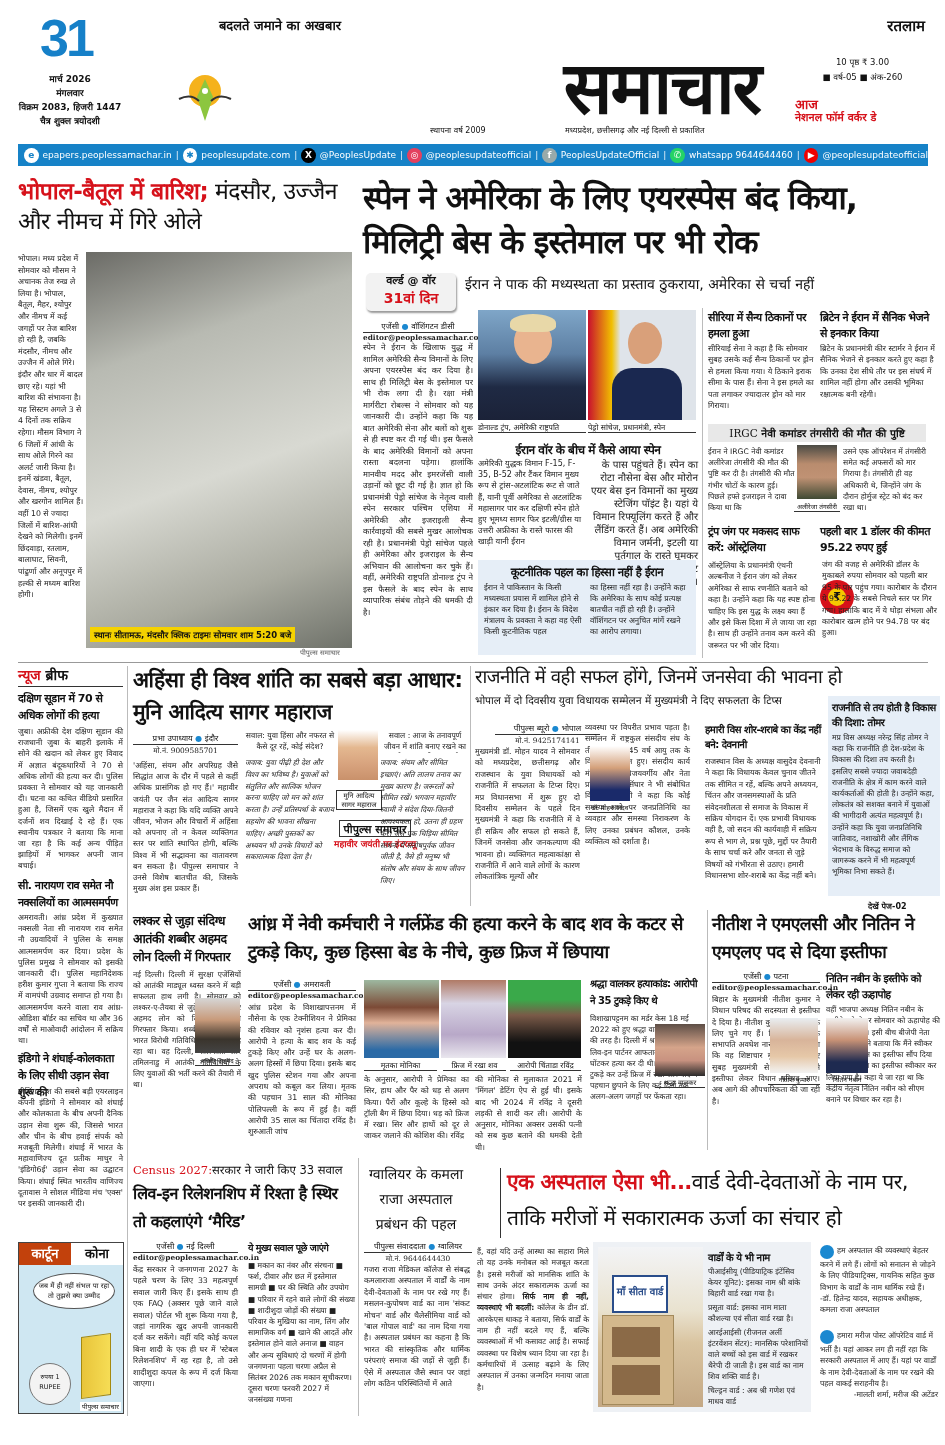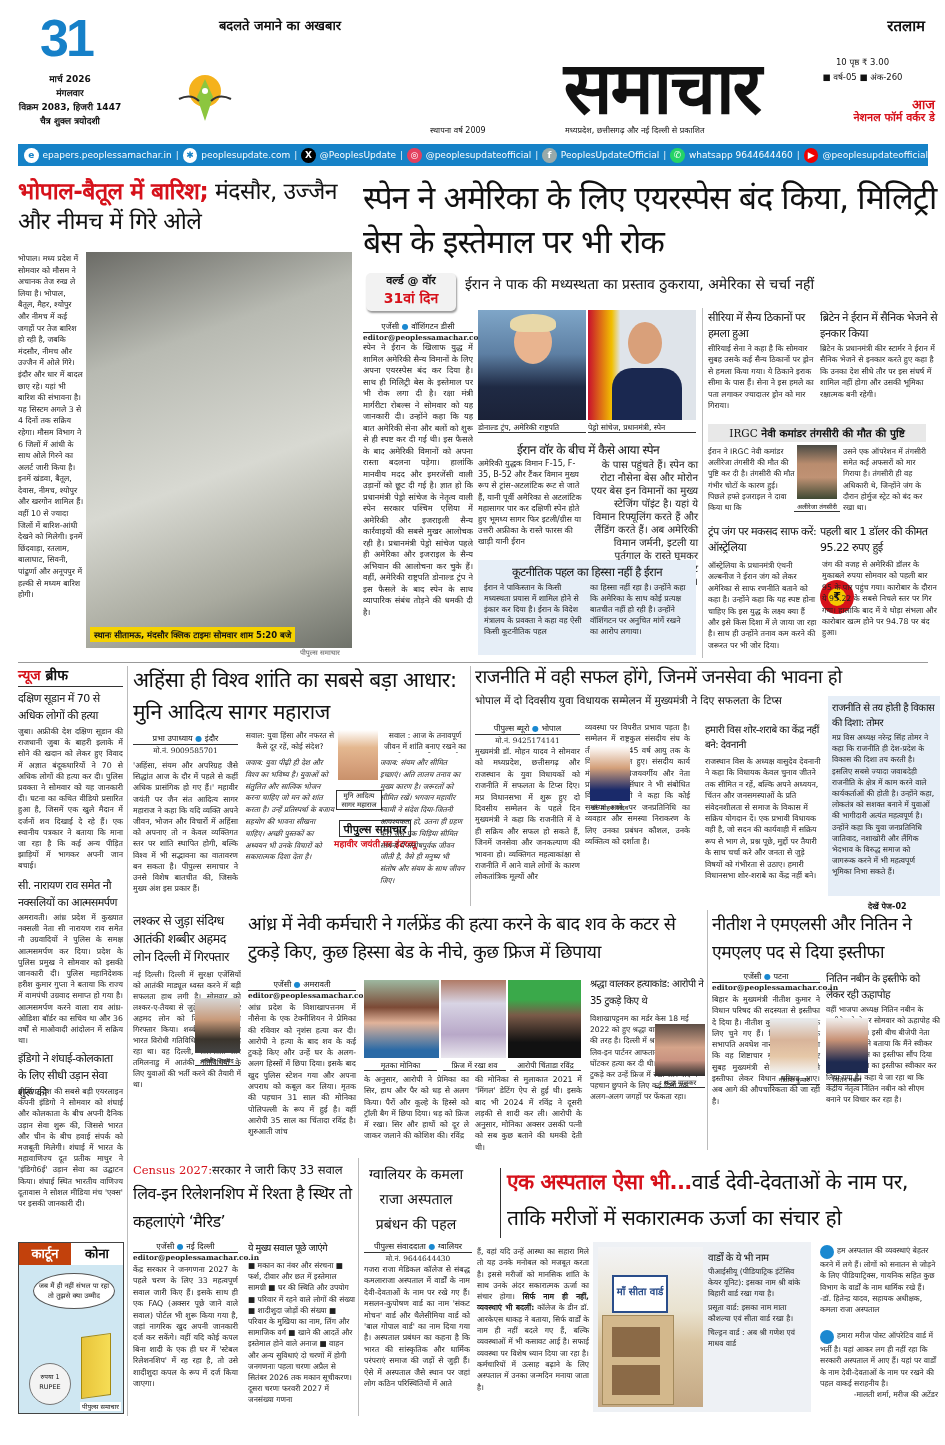--- a/index.html
+++ b/index.html
@@ -1,38 +1,38 @@
 <!DOCTYPE html>
 <html><head>
 <meta charset="utf-8">
 <style>
 *{box-sizing:border-box;margin:0;padding:0}
 body{width:945px;height:1445px;background:#fff;font-family:"DejaVu Sans",sans-serif;color:#111;overflow:hidden;position:relative}
 .abs{position:absolute}
 .txt{font-size:8.6px;line-height:11.4px;color:#222;text-align:justify}
 .txt.cond{font-size:8.4px;line-height:11.2px}
-.hl{font-family:"DejaVu Sans",sans-serif;font-weight:normal;color:#111;letter-spacing:-0.5px}
+.hl{font-family:"DejaVu Sans",sans-serif;font-weight:bold;color:#111;letter-spacing:-0.5px}
 .byline{font-size:8px;text-align:center;border-bottom:1px solid #333;padding-bottom:1px;color:#111}
 .byline .dot{color:#1a88d0}
 .email{font-size:7.4px;text-align:center;font-family:"DejaVu Serif",serif;font-weight:bold;color:#222}
 .photo{background:#777;overflow:hidden;position:absolute}
 .cap{font-size:7.6px;text-align:center;color:#111;border-bottom:1px solid #333;position:absolute}
 .vline{position:absolute;width:1px;background:#bbb}
 .hline{position:absolute;height:1px;background:#999}
 
 #date-num{left:40px;top:12px;font-size:52px;font-weight:bold;color:#1680c8;font-family:"Liberation Sans",sans-serif;letter-spacing:-3px;line-height:52px}
 #date-info{left:15px;top:72px;width:110px;text-align:center;font-size:9px;line-height:14px;font-weight:bold}
 #tagline{left:130px;top:16px;width:300px;text-align:center;font-size:13px;font-weight:bold}
 #logo{left:175px;top:38px;width:585px;height:100px;font-size:72px;font-weight:bold;line-height:92px;letter-spacing:-2px;font-family:"DejaVu Sans",sans-serif;display:flex;justify-content:space-between;align-items:center}
 #logo .emb{width:60px;height:60px;position:relative}
 #founded{left:430px;top:124px;font-size:8px}
 #publ{left:565px;top:124px;font-size:8px}
 #city{left:800px;top:15px;width:125px;text-align:right;font-size:15px;font-weight:bold}
 #price{left:800px;top:55px;width:125px;text-align:center;font-size:8.5px;line-height:15px}
-#today{left:795px;top:98px;width:140px;text-align:right;color:#d6111a;font-weight:bold;font-size:11px;line-height:13px}
+#today{left:795px;top:98px;width:140px;text-align:left;color:#d6111a;font-weight:bold;font-size:11px;line-height:13px}
 #socialbar{left:18px;top:144px;width:910px;height:22px;background:#1682c7;color:#fff;font-size:9px;display:flex;align-items:center;padding-left:6px;gap:4px;white-space:nowrap}
 #socialbar .sico{display:inline-block;width:15px;height:15px;border-radius:50%;background:#fff;color:#1682c7;font-size:9px;text-align:center;line-height:15px;font-weight:bold}
 #socialbar .sep{opacity:.9}
 .red{color:#d6111a}
 .box-blue{background:#e6eef7}
 .quote-ic{display:inline-block;width:14px;height:14px;border-radius:50%;background:#1a88d0;margin-right:3px;vertical-align:top}
 </style>
 </head>
 <body>
 
@@ -181,21 +181,21 @@
 <div class="abs" style="left:336px;top:790px;width:46px;font-size:7px;text-align:center;border:1px solid #333">मुनि आदित्य सागर महाराज</div>
 <div class="abs" style="left:315px;top:818px;width:120px;text-align:center">
   <div style="font-size:11px;font-weight:bold;border:1px solid #333;display:inline-block;padding:0 4px">पीपुल्स समाचार</div>
   <div class="red" style="font-size:9px;font-weight:bold">महावीर जयंती पर इंटरव्यू</div>
 </div>
 <div class="abs txt" style="left:383px;top:731px;width:84px;text-align:center;font-size:7.6px;line-height:10.6px;height:22px;overflow:hidden">सवाल : आज के तनावपूर्ण जीवन में शांति बनाए रखने का सबसे अच्छा तरीका क्या है?</div>
 <div class="abs txt" style="left:380px;top:757px;width:86px;text-align:left;font-style:italic;font-size:7.4px;line-height:11.8px">जवाब: संयम और सीमित इच्छाएं। अति लालच तनाव का मुख्य कारण है। जरूरतों को सीमित रखें। भगवान महावीर स्वामी ने संदेश दिया-जितनी आवश्यकता हो, उतना ही ग्रहण करें। जैसे एक चिड़िया सीमित साधनों में संतोषपूर्वक जीवन जीती है, वैसे ही मनुष्य भी संतोष और संयम के साथ जीवन जिए।</div>
 
 <div class="abs hl" style="left:475px;top:664px;width:460px;font-size:18.5px;line-height:26px;font-weight:normal">राजनीति में वही सफल होंगे, जिनमें जनसेवा की भावना हो</div>
 <div class="abs" style="left:475px;top:692px;width:340px;font-size:10.5px;line-height:16px">भोपाल में दो दिवसीय युवा विधायक सम्मेलन में मुख्यमंत्री ने दिए सफलता के टिप्स</div>
-<div class="abs" style="left:475px;top:722px;width:105px">
+<div class="abs" style="left:495px;top:722px;width:105px">
   <div class="byline"><span>पीपुल्स ब्यूरो</span> <span class="dot">●</span> <span>भोपाल</span></div>
   <div class="email" style="font-weight:normal">मो.नं. 9425174141</div>
 </div>
 <div class="abs txt" style="left:475px;top:746px;width:105px;font-size:7.8px;line-height:11.4px">मुख्यमंत्री डॉ. मोहन यादव ने सोमवार को मध्यप्रदेश, छत्तीसगढ़ और राजस्थान के युवा विधायकों को राजनीति में सफलता के टिप्स दिए। मप्र विधानसभा में शुरू हुए दो दिवसीय सम्मेलन के पहले दिन मुख्यमंत्री ने कहा कि राजनीति में वे ही सक्रिय और सफल हो सकते हैं, जिनमें जनसेवा और जनकल्याण की भावना हो। व्यक्तिगत महत्वाकांक्षा से राजनीति में आने वाले लोगों के कारण लोकतांत्रिक मूल्यों और</div>
 <div class="abs txt" style="left:585px;top:722px;width:105px;font-size:7.8px;line-height:11.4px">व्यवस्था पर विपरीत प्रभाव पड़ता है। सम्मेलन में राष्ट्रकुल संसदीय संघ के तीन राज्यों के 45 वर्ष आयु तक के विधायक शामिल हुए। संसदीय कार्य मंत्री कैलाश विजयवर्गीय और नेता प्रतिपक्ष उमंग सिंघार ने भी संबोधित किया। मुख्यमंत्री ने कहा कि कोई समस्या आने पर जनप्रतिनिधि का व्यवहार और समस्या निराकरण के लिए उनका प्रबंधन कौशल, उनके व्यक्तित्व को दर्शाता है।</div>
 <div class="photo" style="left:590px;top:746px;width:40px;height:55px;background:linear-gradient(180deg,#fff 0%,#d4a07a 40%,#1a2a6a 80%,#1a2a6a 100%)"></div>
 <div class="cap" style="left:588px;top:803px;width:44px;font-size:6.5px">डॉ. मोहन यादव</div>
 <div class="abs hl" style="left:705px;top:722px;width:118px;font-size:10px;line-height:15px">हमारी विस शोर-शराबे का केंद्र नहीं बने: देवनानी</div>
 <div class="abs txt" style="left:705px;top:756px;width:118px;text-align:left;font-size:7.8px;line-height:11.4px">राजस्थान विस के अध्यक्ष वासुदेव देवनानी ने कहा कि विधायक केवल चुनाव जीतने तक सीमित न रहें, बल्कि अपने अध्ययन, चिंतन और जनसमस्याओं के प्रति संवेदनशीलता से समाज के विकास में सक्रिय योगदान दें। एक प्रभावी विधायक वही है, जो सदन की कार्यवाही में सक्रिय रूप से भाग ले, प्रश्न पूछे, मुद्दों पर तैयारी के साथ चर्चा करे और जनता से जुड़े विषयों को गंभीरता से उठाए। हमारी विधानसभा शोर-शराबे का केंद्र नहीं बने।</div>
 <div class="abs box-blue" style="left:828px;top:696px;width:112px;height:200px;padding:4px">
@@ -283,20 +283,21 @@
   <div class="photo" style="left:5px;top:5px;width:105px;height:160px;background:linear-gradient(180deg,#f3f4f6 0%,#e9e2cf 40%,#d9c4a0 60%,#c4a884 100%)">
     <div style="position:absolute;left:14px;top:28px;width:56px;height:38px;background:#fff;border:2px solid #2a4d8a;color:#2a4d8a;font-size:10px;font-weight:bold;text-align:center;line-height:14px;padding-top:8px">माँ सीता वार्ड</div>
     <div style="position:absolute;left:4px;top:68px;width:72px;height:90px;background:#d3b88c;border:1px solid #a38a5c"></div>
     <div style="position:absolute;left:14px;top:80px;width:48px;height:30px;background:#8b6a47"></div>
     <div style="position:absolute;left:14px;top:118px;width:48px;height:30px;background:#8b6a47"></div>
   </div>
   <div class="hl" style="position:absolute;left:115px;top:8px;font-size:10px">वार्डों के ये भी नाम</div>
   <div class="txt" style="position:absolute;left:115px;top:24px;width:100px;text-align:left;font-size:7.6px;line-height:11px">
     <div style="margin-bottom:3px">पीआईसीयू (पीडियाट्रिक इंटेंसिव केयर यूनिट): इसका नाम श्री बांके बिहारी वार्ड रखा गया है।</div>
     <div style="margin-bottom:3px">प्रसूता वार्ड: इसका नाम माता कौशल्या एवं सीता वार्ड रखा है।</div>
+    <div style="margin-bottom:3px">आरईआईसी (रीजनल अर्ली इंटरवेंशन सेंटर): मानसिक परेशानियों वाले बच्चों को इस वार्ड में रखकर थैरेपी दी जाती है। इस वार्ड का नाम शिव शक्ति वार्ड है।</div>
     <div>चिल्ड्रन वार्ड : अब श्री गणेश एवं माधव वार्ड</div>
   </div>
 </div>
 <div class="abs txt" style="left:820px;top:1245px;width:118px;text-align:left;font-size:7.6px;line-height:11.3px">
   <span class="quote-ic"></span><span>हम अस्पताल की व्यवस्थाएं बेहतर करने में लगे हैं। लोगों को सनातन से जोड़ने के लिए पीडियाट्रिक्स, गायनिक सहित कुछ विभाग के वार्डों के नाम धार्मिक रखे हैं।</span>
   <span>-डॉ. हितेन्द्र यादव, सहायक अधीक्षक, कमला राजा अस्पताल</span>
 </div>
 <div class="abs txt" style="left:820px;top:1330px;width:118px;text-align:left;font-size:7.6px;line-height:11.3px">
   <span class="quote-ic"></span><span>हमारा मरीज पोस्ट ऑपरेटिव वार्ड में भर्ती है। यहां आकर लग ही नहीं रहा कि सरकारी अस्पताल में आए हैं। यहां पर वार्डों के नाम देवी-देवताओं के नाम पर रखने की पहल वाकई सराहनीय है।</span>
   <div style="text-align:right">-मालती शर्मा, मरीज की अटेंडर</div>

